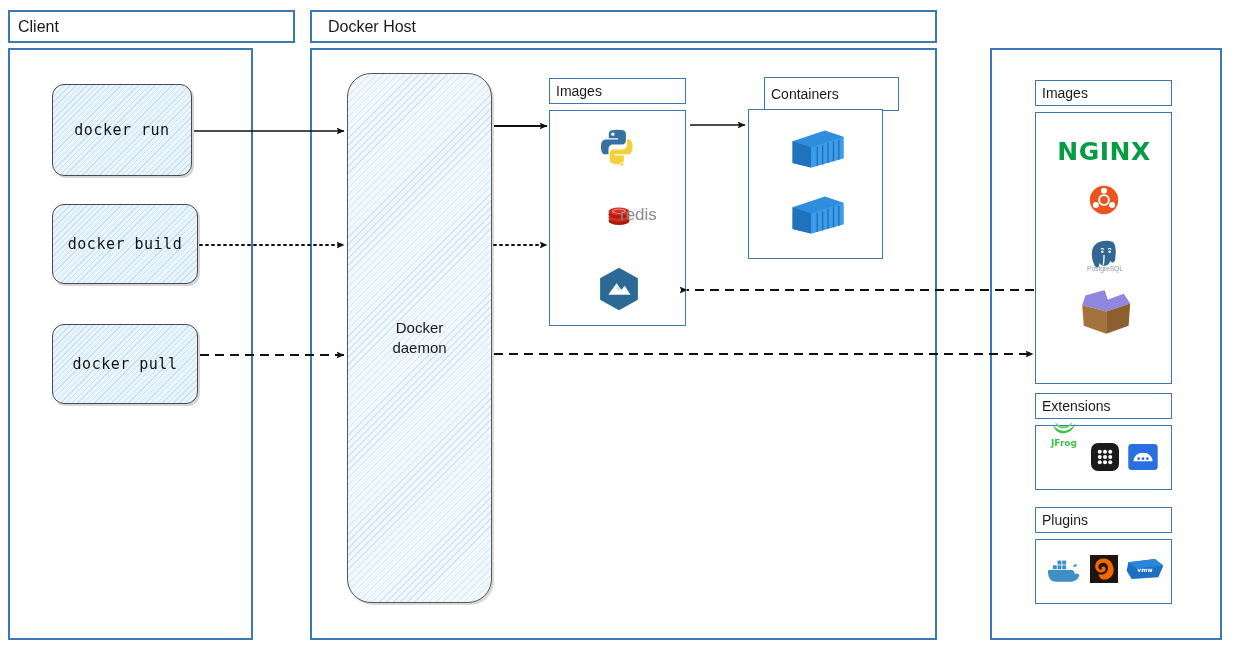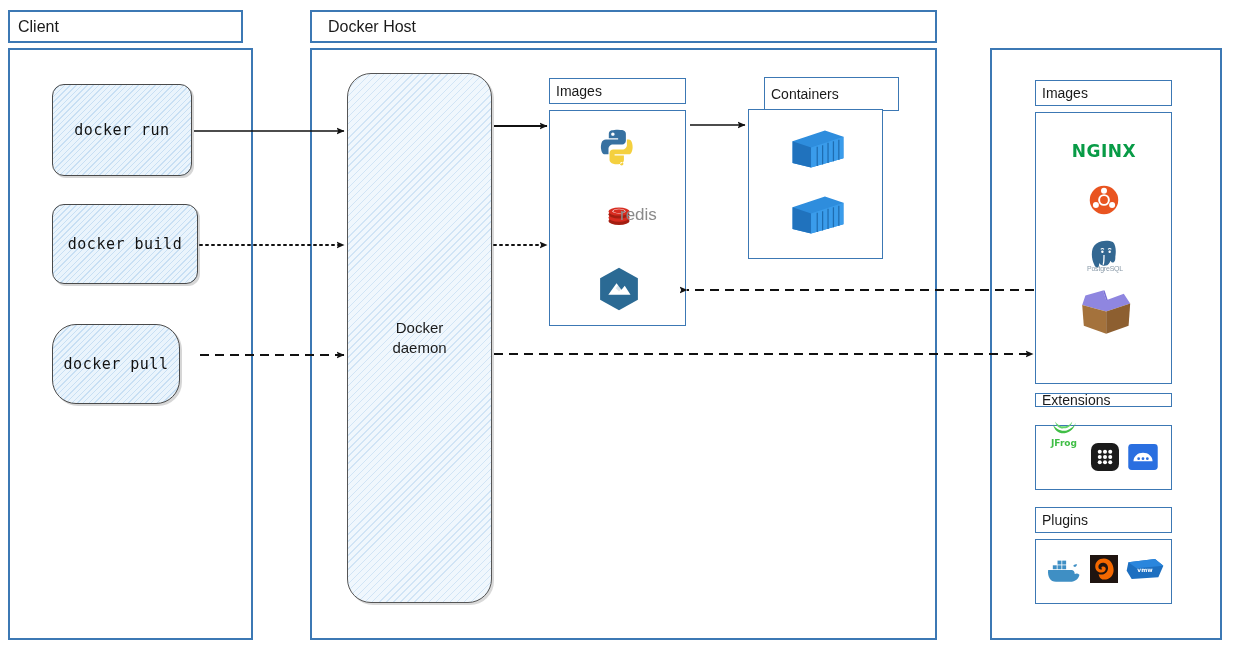--- a/index.html
+++ b/index.html
@@ -118,21 +118,21 @@
   
   .logo {
     position: absolute;
     display: flex;
     align-items: center;
     justify-content: center;
   }
   .nginx-text {
     font-family: "DejaVu Sans", sans-serif;
     font-weight: bold;
-    font-size: 17px;
+    font-size: 25px;
     color: #089b46;
     letter-spacing: 0.5px;
   }
   .redis-text {
     font-family: "Liberation Sans", sans-serif;
     font-size: 17px;
     color: #8a8a8a;
     margin-left: 4px;
   }
   .pg-text {
@@ -146,32 +146,32 @@
     font-weight: bold;
     font-size: 9px;
     color: #40be46;
   }
 </style>
 </head>
 <body>
 
 <div id="canvas">
 
-  <div class="group-title" style="left:8px; top:10px; width:235px; height:33px;">
+  <div class="group-title" style="left:8px; top:10px; width:287px; height:33px;">
     <span>Client</span>
   </div>
   <div class="group-body" style="left:8px; top:48px; width:245px; height:592px;"></div>
 
   <div class="cmd-box" style="left:52px; top:84px; width:140px; height:92px;">
     <span>docker run</span>
   </div>
   <div class="cmd-box" style="left:52px; top:204px; width:146px; height:80px;">
     <span>docker build</span>
   </div>
-  <div class="cmd-box" style="left:52px; top:324px; width:128px; height:80px;border-radius:24px;">
+  <div class="cmd-box" style="left:52px; top:324px; width:146px; height:80px;">
     <span>docker pull</span>
   </div>
 
   <div class="group-title" style="left:310px; top:10px; width:627px; height:33px;padding-left:16px;">
     <span>Docker Host</span>
   </div>
   <div class="group-body" style="left:310px; top:48px; width:627px; height:592px;"></div>
 
   <div class="daemon-box" style="left:347px; top:73px; width:145px; height:530px;">
     <div>
@@ -284,21 +284,21 @@
 
   <div class="logo" style="left:1078px; top:288px; width:58px; height:50px;">
     <svg width="56" height="48" viewBox="0 0 70 60">
       <polygon points="8,8 30,2 34,14 56,6 64,18 34,28 4,20" fill="#8f86e0"></polygon>
       <polygon points="4,20 34,28 34,56 6,46" fill="#a4723c"></polygon>
       <polygon points="34,28 64,18 62,46 34,56" fill="#8d5f30"></polygon>
       <polygon points="30,2 34,14 36,14 32,2" fill="#7a70d4"></polygon>
     </svg>
   </div>
 
-  <div class="panel-title" style="left:1035px; top:393px; width:137px; height:14px;">
+  <div class="panel-title" style="left:1035px; top:393px; width:137px; height:26px;">
     <span>Extensions</span>
   </div>
   <div class="panel-body" style="left:1035px; top:425px; width:137px; height:65px;"></div>
 
   <div class="logo" style="left:1046px; top:416px; width:36px; height:36px; flex-direction:column;">
     <svg width="28" height="18" viewBox="0 0 40 26">
       <path d="M4 6c4 7 12 11 20 9 6-2 11-6 13-11-2 8-8 14-16 15-8 1-15-4-17-13z" fill="#40be46"></path>
       <path d="M7 2c3 5 9 8 15 7 4-1 8-3 10-7-1 6-6 10-12 10-6 1-11-3-13-10z" fill="#66d46b"></path>
     </svg>
     <span class="jfrog-text">JFrog</span>

